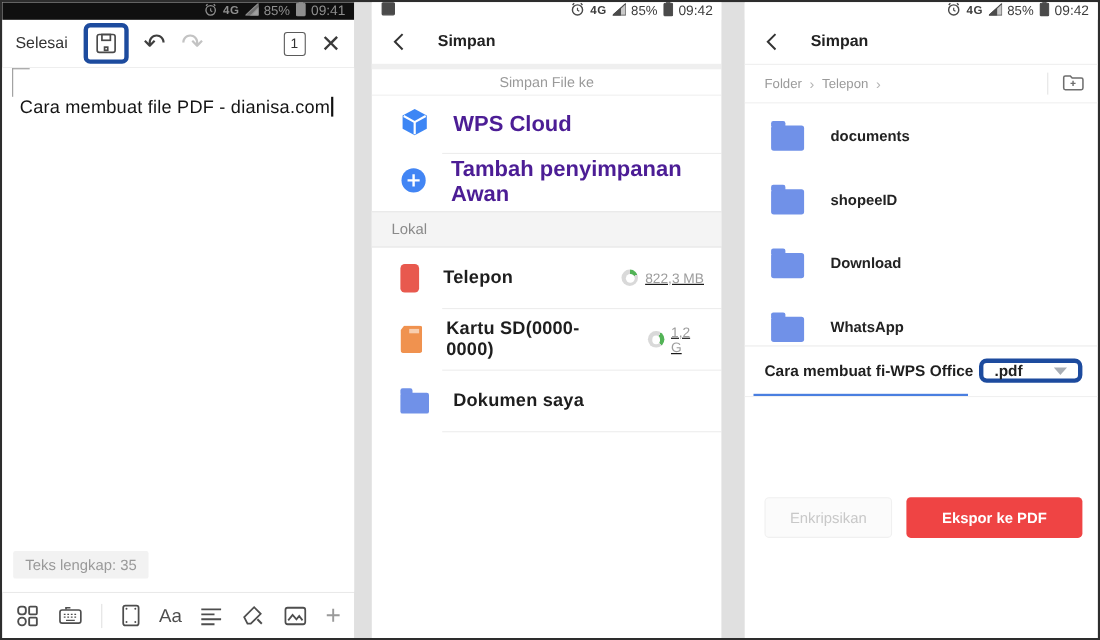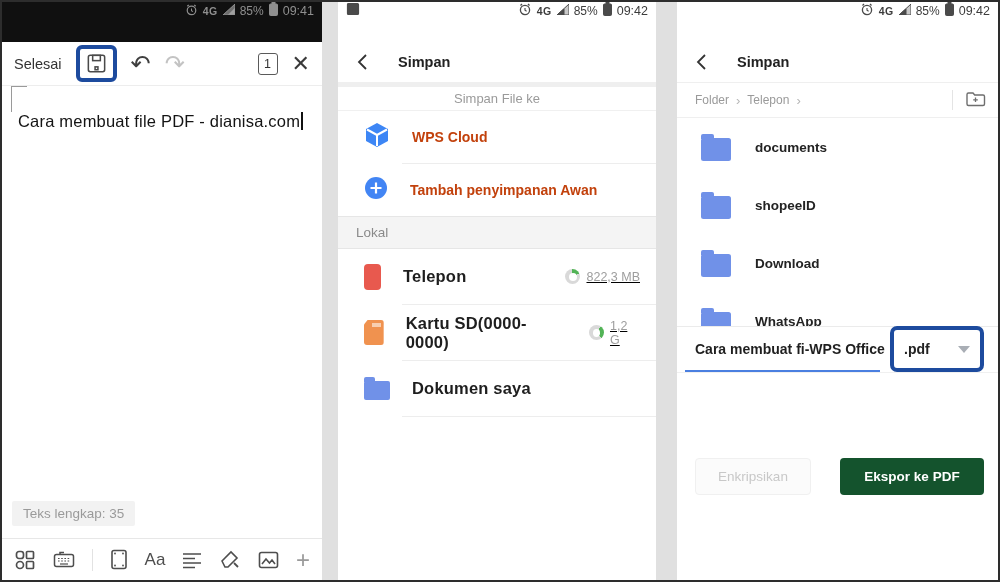--- a/index.html
+++ b/index.html
@@ -4,21 +4,21 @@
 <style>
   * { margin:0; padding:0; box-sizing:border-box; }
   html,body { width:1000px; height:582px; background:#fff; font-family:"Liberation Sans", sans-serif; }
   .shot { width:1000px; height:582px; border:2px solid #2d2d2d; display:flex; background:#e0e0e0; overflow:hidden; }
   .gutter { background:#e0e0e0; }
   .g1 { width:16px; } .g2 { width:21px; }
   .panel { background:#fff; display:flex; flex-direction:column; height:100%; }
   .p1 { width:320px; } .p2 { width:318px; } .p3 { flex:1; }
 
   
-  .statusbar { height:40px; display:flex; align-items:flex-start; padding:0 8px; font-size:12px; flex:0 0 auto; }
+  .statusbar { height:16px; display:flex; align-items:flex-end; padding:0 8px; font-size:12px; flex:0 0 auto; }
   .statusbar .sp { flex:1; }
   .statusbar .sicons { display:flex; align-items:center; gap:5px; }
   .sb-dark { background:#101010; color:#8f8f8f; }
   .sb-dark svg { stroke:#8f8f8f; fill:#8f8f8f; }
   .sb-light { background:#fff; color:#3c3c3c; }
   .sb-light svg { stroke:#4a4a4a; fill:#4a4a4a; }
   .net4g { font-size:10.5px; font-weight:bold; letter-spacing:.5px; }
   .timetx { font-size:12.5px; }
 
   
@@ -43,21 +43,21 @@
 
   
   .dlg-header { height:40px; display:flex; align-items:center; padding:0 16px; gap:26px; flex:0 0 auto;text-align:right; }
   .back-ch { display:flex; align-items:center; }
   .dlg-title { font-size:14.5px; color:#222; font-weight:bold; }
 
   
   .band { height:5px; background:#efefef; flex:0 0 auto; }
   .saveto-row { height:24px; display:flex; align-items:center; justify-content:center; font-size:13px; color:#9a9a9a; border-bottom:1px solid #f0f0f0; flex:0 0 auto; }
   .cloud-row { height:52px; display:flex; align-items:center; padding:0 16px 0 26px; gap:22px; flex:0 0 auto; }
-  .cloud-row .lbl { font-size:14px; color:#c2410c; font-weight:bold; }
+  .cloud-row .lbl { font-size:20px; color:#4c1d95; font-weight:bold; }
   .sep-ind { height:1px; background:#ededed; margin-left:64px; flex:0 0 auto; }
   .lokal-band { height:33px; background:#f4f4f4; border-top:1px solid #e6e6e6; border-bottom:1px solid #e6e6e6; display:flex; align-items:center; padding:0 18px; font-size:13.5px; color:#8a8a8a; flex:0 0 auto; }
   .stor-row { height:55px; display:flex; align-items:center; padding:0 16px 0 26px; gap:22px; flex:0 0 auto; }
   .stor-row .lbl { font-size:16.5px; color:#1e1e1e; font-weight:bold; letter-spacing:.2px; }
   .stor-right { margin-left:auto; display:flex; align-items:center; gap:6px;text-decoration:underline; }
   .donut { width:15px; height:15px; border-radius:50%; position:relative; }
   .donut::after { content:""; position:absolute; inset:3.5px; background:#fff; border-radius:50%; }
   .d1 { background:conic-gradient(#52b356 0 18%, #d9d9d9 18% 100%); }
   .d2 { background:conic-gradient(#d9d9d9 0 10%, #52b356 10% 38%, #d9d9d9 38% 100%); }
   .size-lbl { font-size:12.5px; color:#9d9d9d; }
@@ -74,27 +74,27 @@
   .crumb-vdiv { width:1px; height:20px; background:#e4e4e4; }
   .flist { flex:1; overflow:hidden; display:flex; flex-direction:column; }
   .f-row { height:58px; display:flex; align-items:center; padding:0 16px 0 24px; gap:24px; flex:0 0 auto; }
   .f-row .lbl { font-size:13.5px; color:#232323; font-weight:bold; }
   .f-ic { position:relative; width:30px; height:23px; background:#7091e8; border-radius:2.5px; margin-top:4px; }
   .f-ic::before { content:""; position:absolute; top:-4px; left:0; width:13px; height:5px; background:#7091e8; border-radius:2px 2px 0 0; }
   .fname-row { border-top:1px solid #ebebeb; height:46px; display:flex; align-items:center; padding:0 14px 0 18px; flex:0 0 auto; position:relative; }
   .fname-txt { font-size:14px; color:#1f1f1f; font-weight:bold; flex:1; }
   .fname-underline { position:absolute; left:8px; right:118px; bottom:0; height:2px; background:#4a7fe0; }
   .ext-hl { border:4px solid #1d4b9e; border-radius:7px; background:#fff; }
-  .ext-box { width:86px; height:38px; display:flex; align-items:center; padding:0 10px; gap:8px; }
+  .ext-box { width:86px; height:14px; display:flex; align-items:center; padding:0 10px; gap:8px; }
   .ext-txt { font-size:14px; color:#222; font-weight:bold; flex:1; }
   .tri-down { width:0; height:0; border-left:6px solid transparent; border-right:6px solid transparent; border-top:7px solid #a9aeb5; }
   .btn-row { border-top:1px solid #f0f0f0; flex:1; display:flex; align-items:center; justify-content:space-between; padding:0 14px 0 18px; }
   .btn { height:37px; border-radius:4px; display:flex; align-items:center; justify-content:center; font-size:13.5px; }
   .btn-enc { width:116px; background:#fbfbfb; border:1px solid #f0f0f0; color:#c8c8c8; }
-  .btn-exp { width:144px; background:#14532d; color:#fff; font-weight:bold; }
+  .btn-exp { width:160px; background:#ef4444; color:#fff; font-weight:bold; }
 </style>
 </head>
 <body>
 
 <div class="shot">
 
   <div class="panel p1">
     <div class="statusbar sb-dark">
       <span class="sp"></span>
       <span class="sicons">

